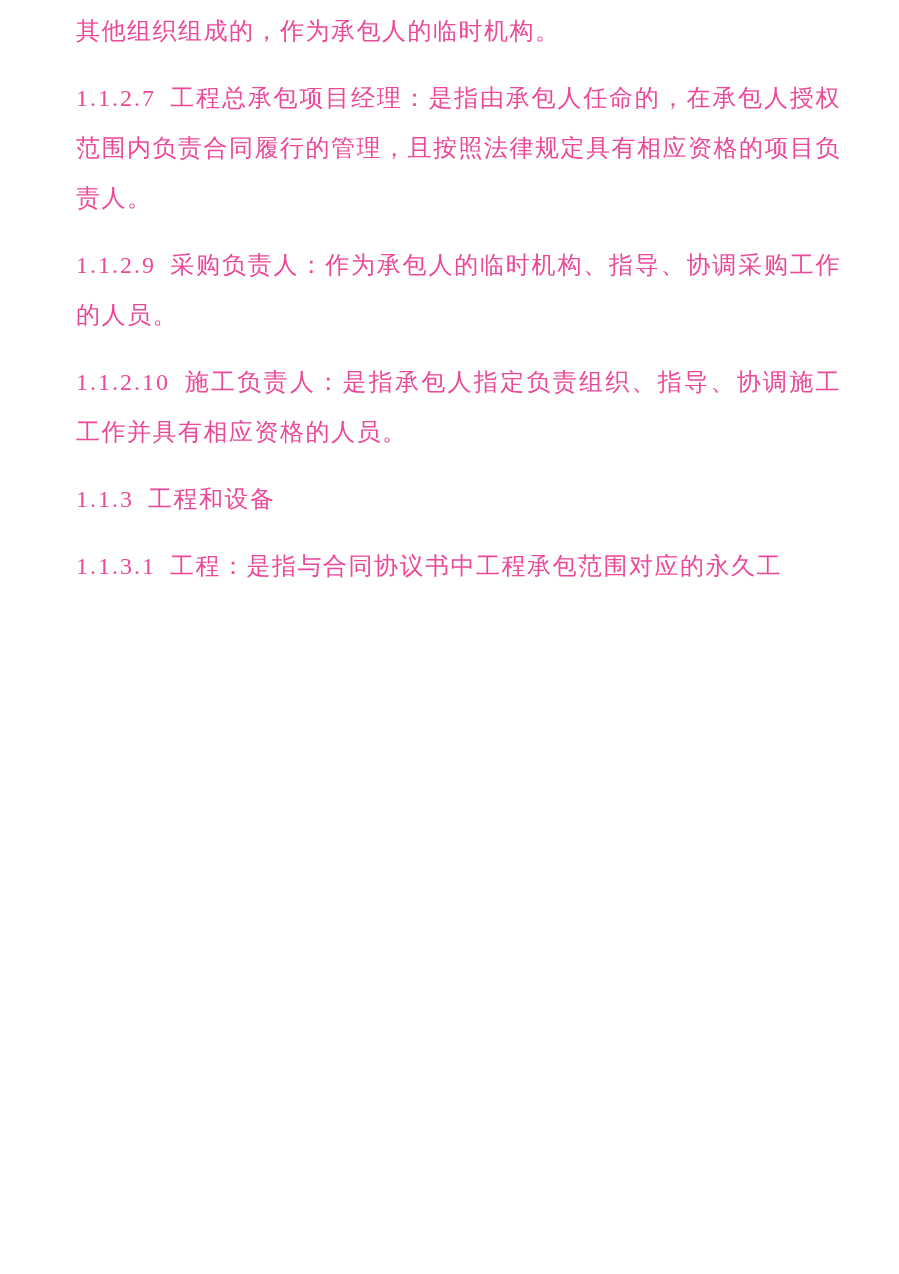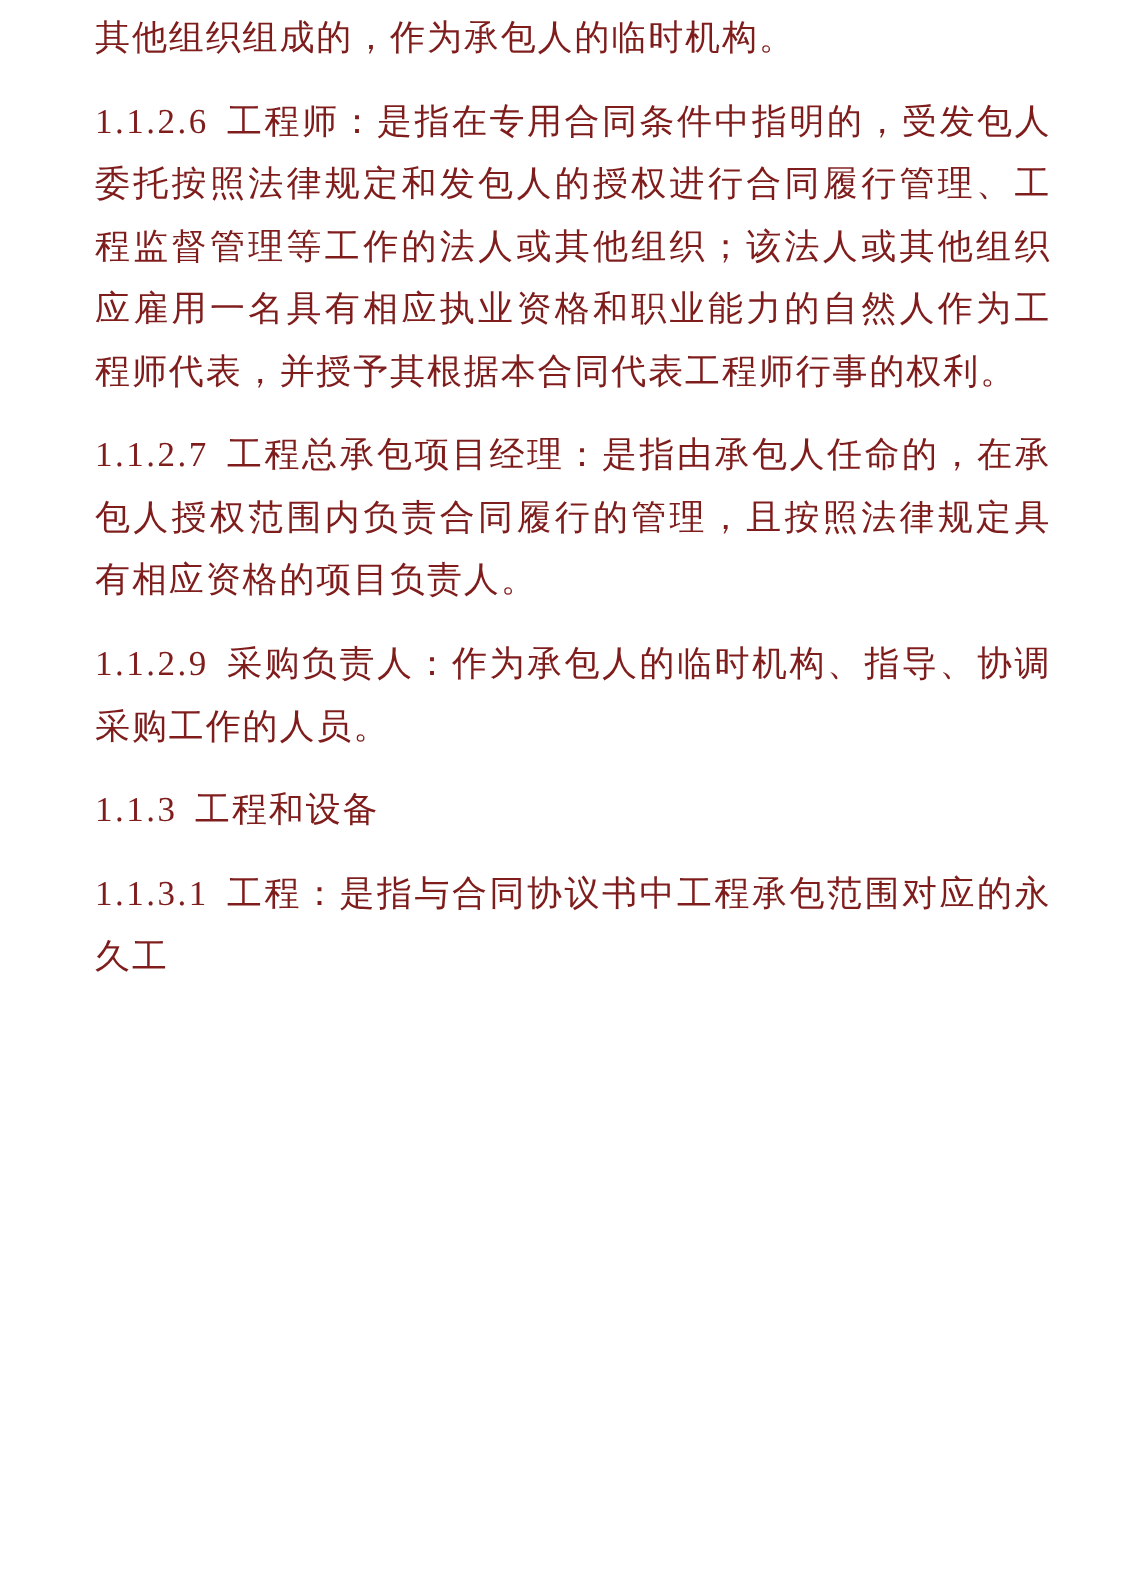--- a/index.html
+++ b/index.html
@@ -11,23 +11,23 @@
     height: 1274px;
     background: #ffffff;
     overflow: hidden;
   }
   .page {
     box-sizing: border-box;
     width: 899px;
     height: 1274px;
     padding: 6px 58px 0 76px;
     font-family: "Liberation Serif", "DejaVu Serif", serif;
-    font-size: 28px;
+    font-size: 24px;
     line-height: 50px;
-    color: #7f1d1d;
+    color: #ec4899;
     letter-spacing: 1.5px;
   }
   .page p.clause {
     margin: 0 0 17px 0;
     text-align: justify;
   }
   .clause-num {
     margin-right: 14px;
     letter-spacing: 2px;
     white-space: nowrap;
@@ -37,26 +37,26 @@
   }
 </style>
 </head>
 <body>
 
 <div class="page">
 
   <p class="clause"><span class="clause-num"></span><span class="clause-text">其他组织组成的，作为承包人的临时机构。</span></p>
 
 
-  <p class="clause"><span class="clause-num">1.1.2.6</span><span class="clause-text">工程师：是指在专用合同条件中指明的，受发包人委托按照法律规定和发包人的授权进行合同履行管理、工程监督管理等工作的法人或其他组织；该法人或其他组织应雇用一名具有相应执业资格和职业能力的自然人作为工程师代表，并授予其根据本合同代表工程师行事的权利。</span></p>
 
   <p class="clause"><span class="clause-num">1.1.2.7</span><span class="clause-text">工程总承包项目经理：是指由承包人任命的，在承包人授权范围内负责合同履行的管理，且按照法律规定具有相应资格的项目负责人。</span></p>
 
 
   <p class="clause"><span class="clause-num">1.1.2.9</span><span class="clause-text">采购负责人：作为承包人的临时机构、指导、协调采购工作的人员。</span></p>
 
+  <p class="clause"><span class="clause-num">1.1.2.10</span><span class="clause-text">施工负责人：是指承包人指定负责组织、指导、协调施工工作并具有相应资格的人员。</span></p>
 
 
   <p class="clause"><span class="clause-num">1.1.3</span><span class="clause-text">工程和设备</span></p>
 
   <p class="clause"><span class="clause-num">1.1.3.1</span><span class="clause-text">工程：是指与合同协议书中工程承包范围对应的永久工</span></p>
 
 </div>
 
 </body></html>

